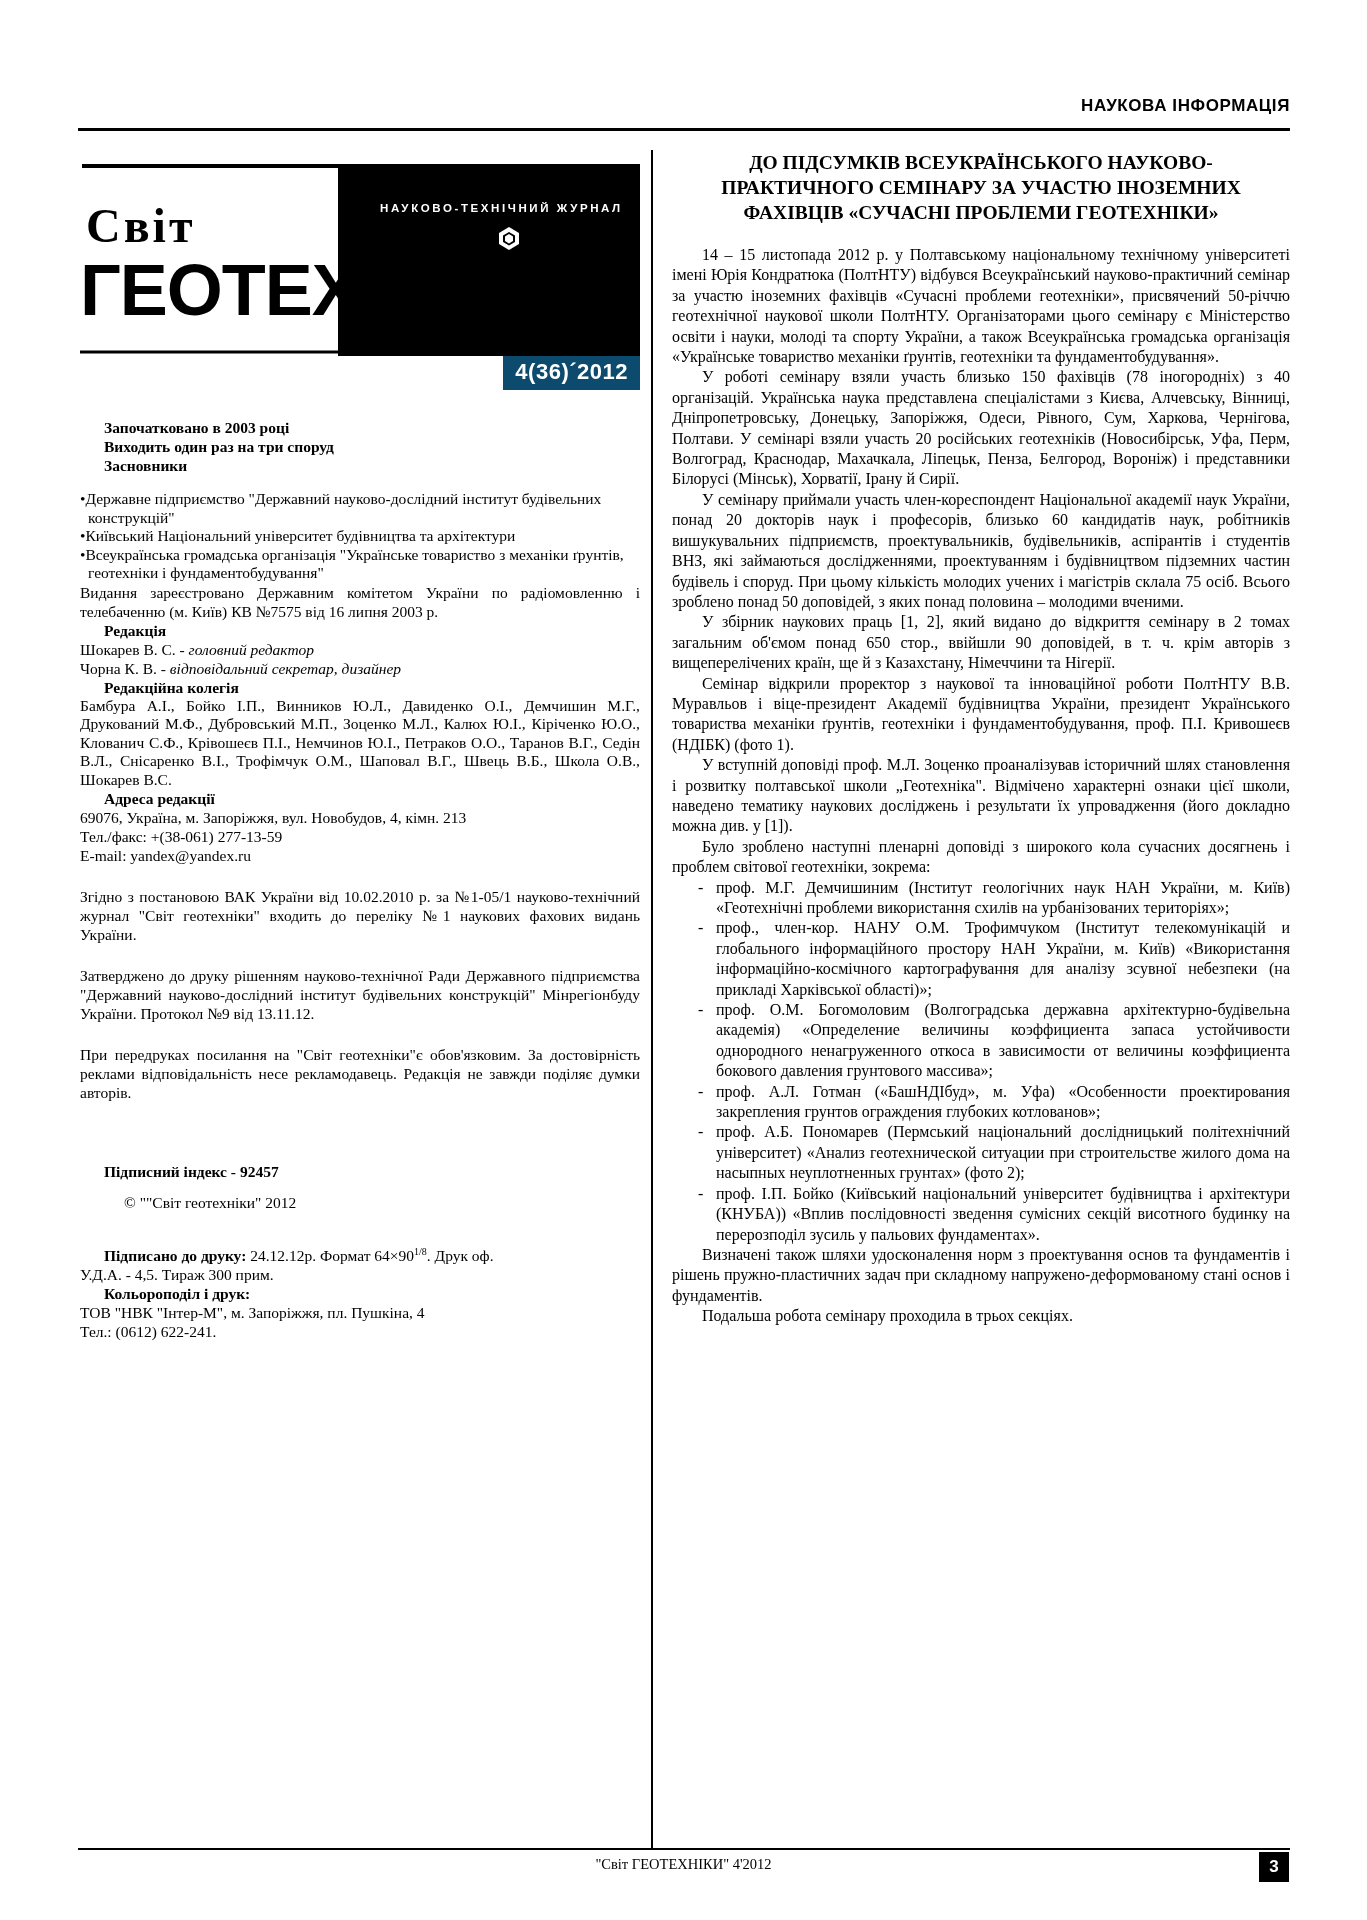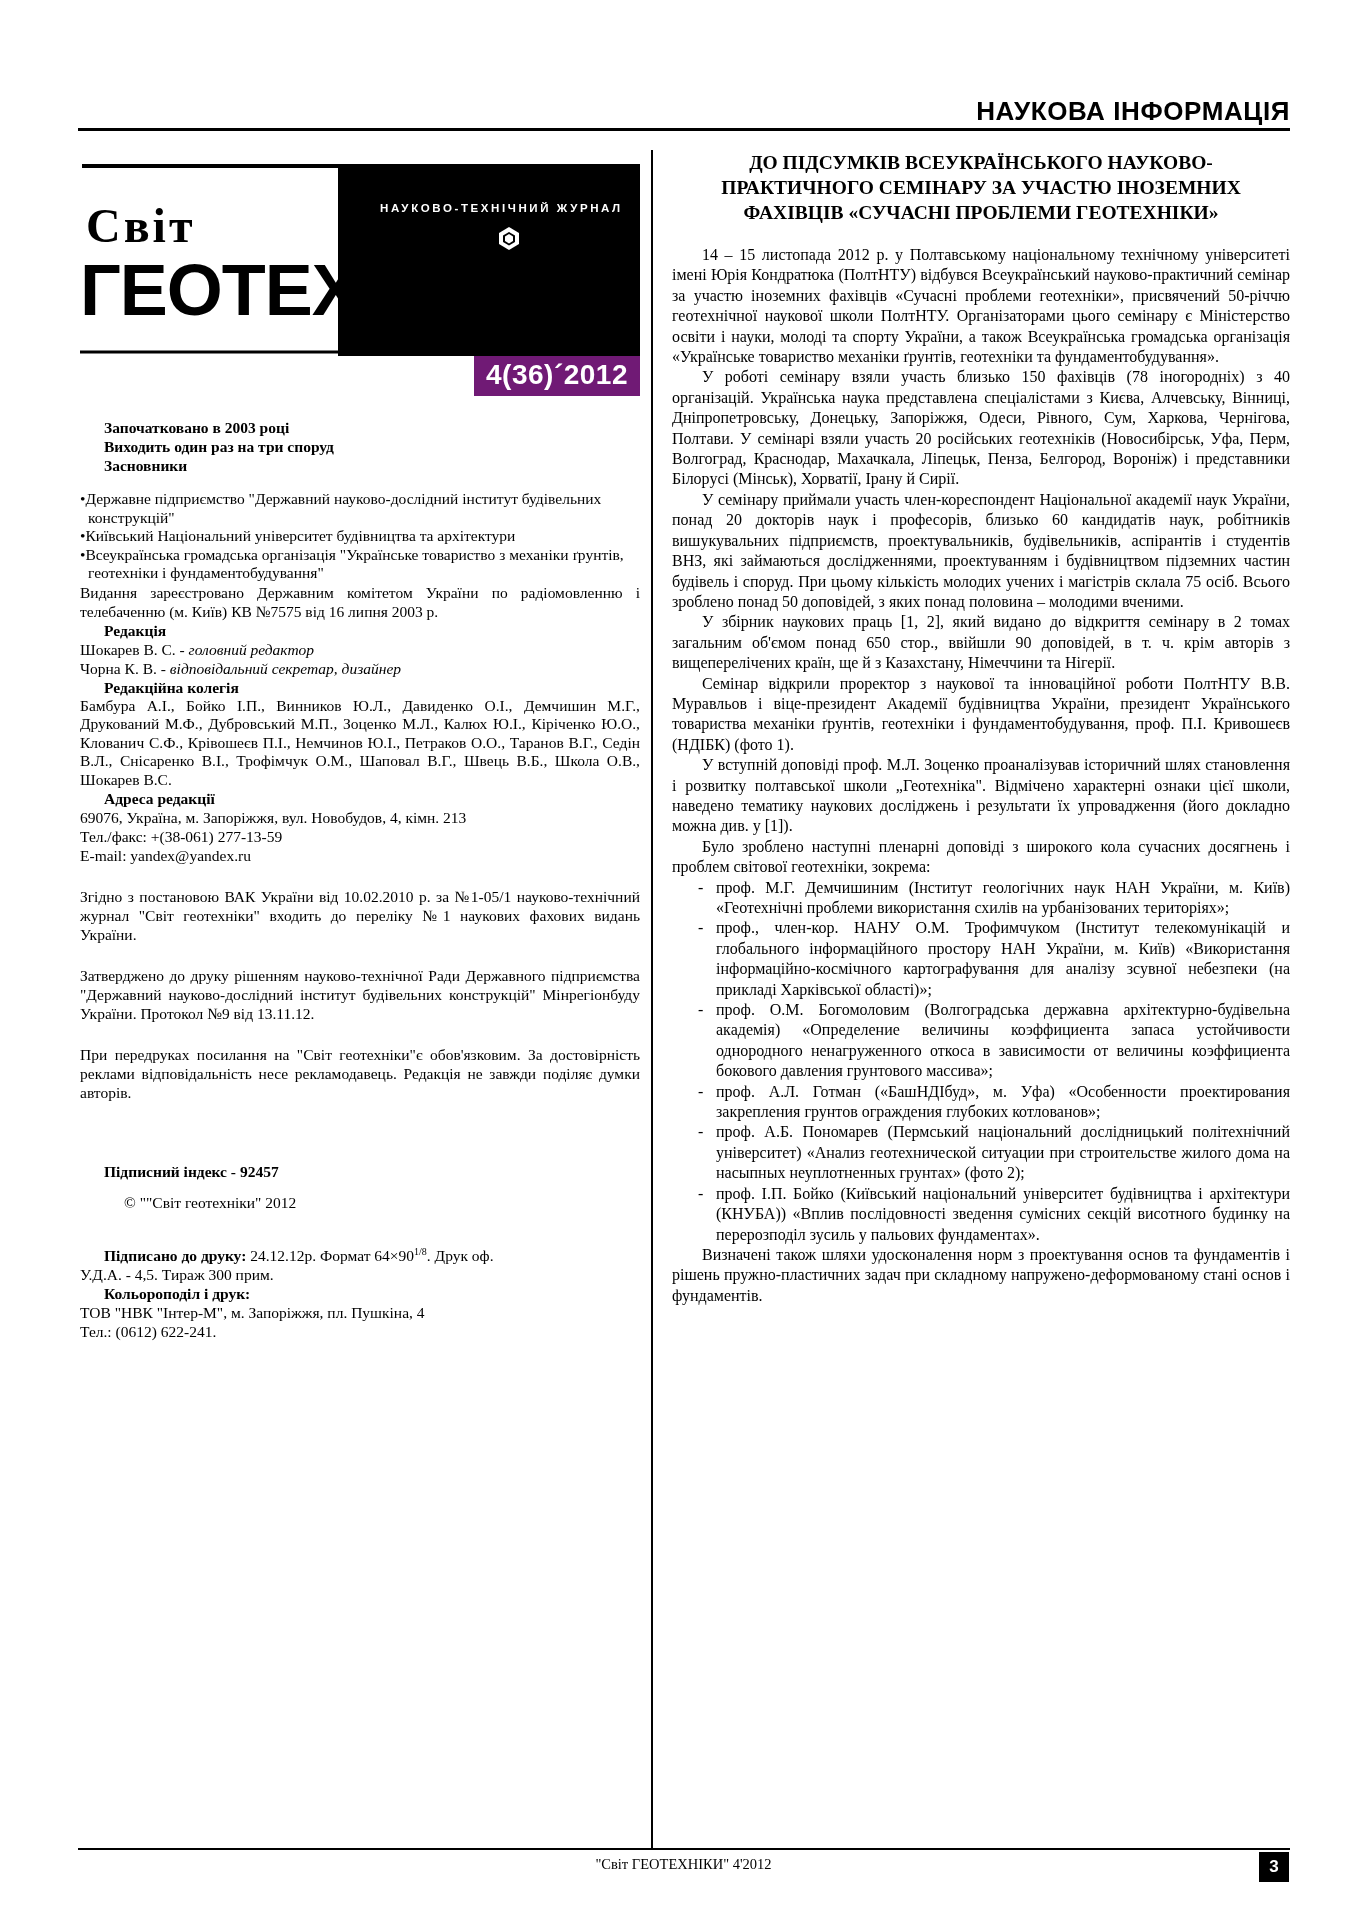--- a/index.html
+++ b/index.html
@@ -26,21 +26,21 @@
   .header {
     position: absolute;
     left: 78px;
     top: 96px;
     width: 1212px;
     text-align: right;
   }
   .header-title {
     font-family: "Liberation Sans", sans-serif;
     font-weight: bold;
-    font-size: 26px;
+    font-size: 17px;
     letter-spacing: 0.6px;
   }
   .header-rule {
     position: absolute;
     left: 78px;
     top: 128px;
     width: 1212px;
     height: 3px;
     background: #000;
   }
@@ -140,25 +140,25 @@
     position: absolute;
     left: 0px;
     top: 196px;
     width: 560px;
     height: 40px;
   }
   .issue-box {
     position: absolute;
     right: 0px;
     top: 206px;
-    background: #701a75;
+    background: #0c4a6e;
     color: #fff;
     font-family: "Liberation Sans", sans-serif;
     font-weight: bold;
-    font-size: 28px;
+    font-size: 22px;
     padding: 3px 12px 5px 12px;
     letter-spacing: 0.5px;
   }
 
   
   .lcol {
     position: absolute;
     left: 80px;
     top: 418px;
     width: 560px;
@@ -355,20 +355,21 @@
       <ul class="rlist">
         <li><span class="dash">-</span><span>проф. М.Г. Демчишиним (Інститут геологічних наук НАН України, м. Київ) «Геотехнічні проблеми використання схилів на урбанізованих територіях»;</span></li>
         <li><span class="dash">-</span><span>проф., член-кор. НАНУ О.М. Трофимчуком (Інститут телекомунікацій и глобального інформаційного простору НАН України, м. Київ) «Використання інформаційно-космічного картографування для аналізу зсувної небезпеки (на прикладі Харківської області)»;</span></li>
         <li><span class="dash">-</span><span>проф. О.М. Богомоловим (Волгоградська державна архітектурно-будівельна академія) «Определение величины коэффициента запаса устойчивости однородного ненагруженного откоса в зависимости от величины коэффициента бокового давления грунтового массива»;</span></li>
         <li><span class="dash">-</span><span>проф. А.Л. Готман («БашНДІбуд», м. Уфа) «Особенности проектирования закрепления грунтов ограждения глубоких котлованов»;</span></li>
         <li><span class="dash">-</span><span>проф. А.Б. Пономарев (Пермський національний дослідницький політехнічний університет) «Анализ геотехнической ситуации при строительстве жилого дома на насыпных неуплотненных грунтах» (фото 2);</span></li>
         <li><span class="dash">-</span><span>проф. І.П. Бойко (Київський національний університет будівництва і архітектури (КНУБА)) «Вплив послідовності зведення сумісних секцій висотного будинку на перерозподіл зусиль у пальових фундаментах».</span></li>
       </ul>
 
       <p>Визначені також шляхи удосконалення норм з проектування основ та фундаментів і рішень пружно-пластичних задач при складному напружено-деформованому стані основ і фундаментів.</p>
+      <p>Подальша робота семінару проходила в трьох секціях.</p>
     </div>
   </div>
 
   <div class="footer-rule"></div>
   <div class="footer-center">"Світ ГЕОТЕХНІКИ" 4'2012</div>
   <div class="page-num-box">3</div>
 
 </div>
 
 </body></html>

